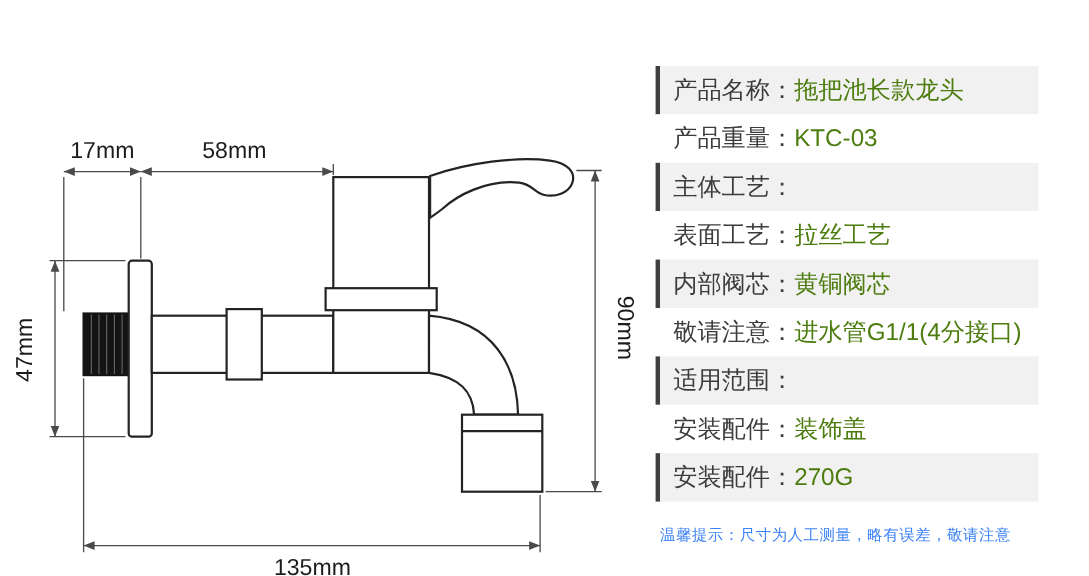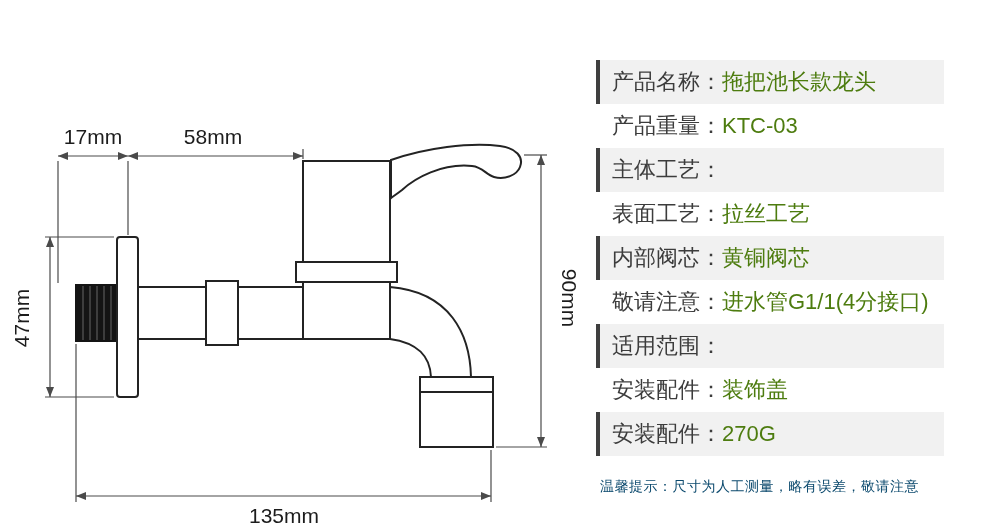--- a/index.html
+++ b/index.html
@@ -38,21 +38,21 @@
     border-left: 4px solid #3f3f3f;
   }
   .spec-label { color: #3c3c3c; }
   .spec-sep { color: #3c3c3c; }
   .spec-value { color: #4d7c0f; }
   .note {
     margin-top: 22px;
     padding-left: 4px;
     font-size: 14px;
     letter-spacing: 0.5px;
-    color: #0c4a6e;
+    color: #3b82f6;
     white-space: nowrap;
   }
 </style>
 </head>
 <body>
 
 <div class="page">
 
   <div class="drawing">
     <svg width="585" height="524" viewBox="0 0 585 524">

